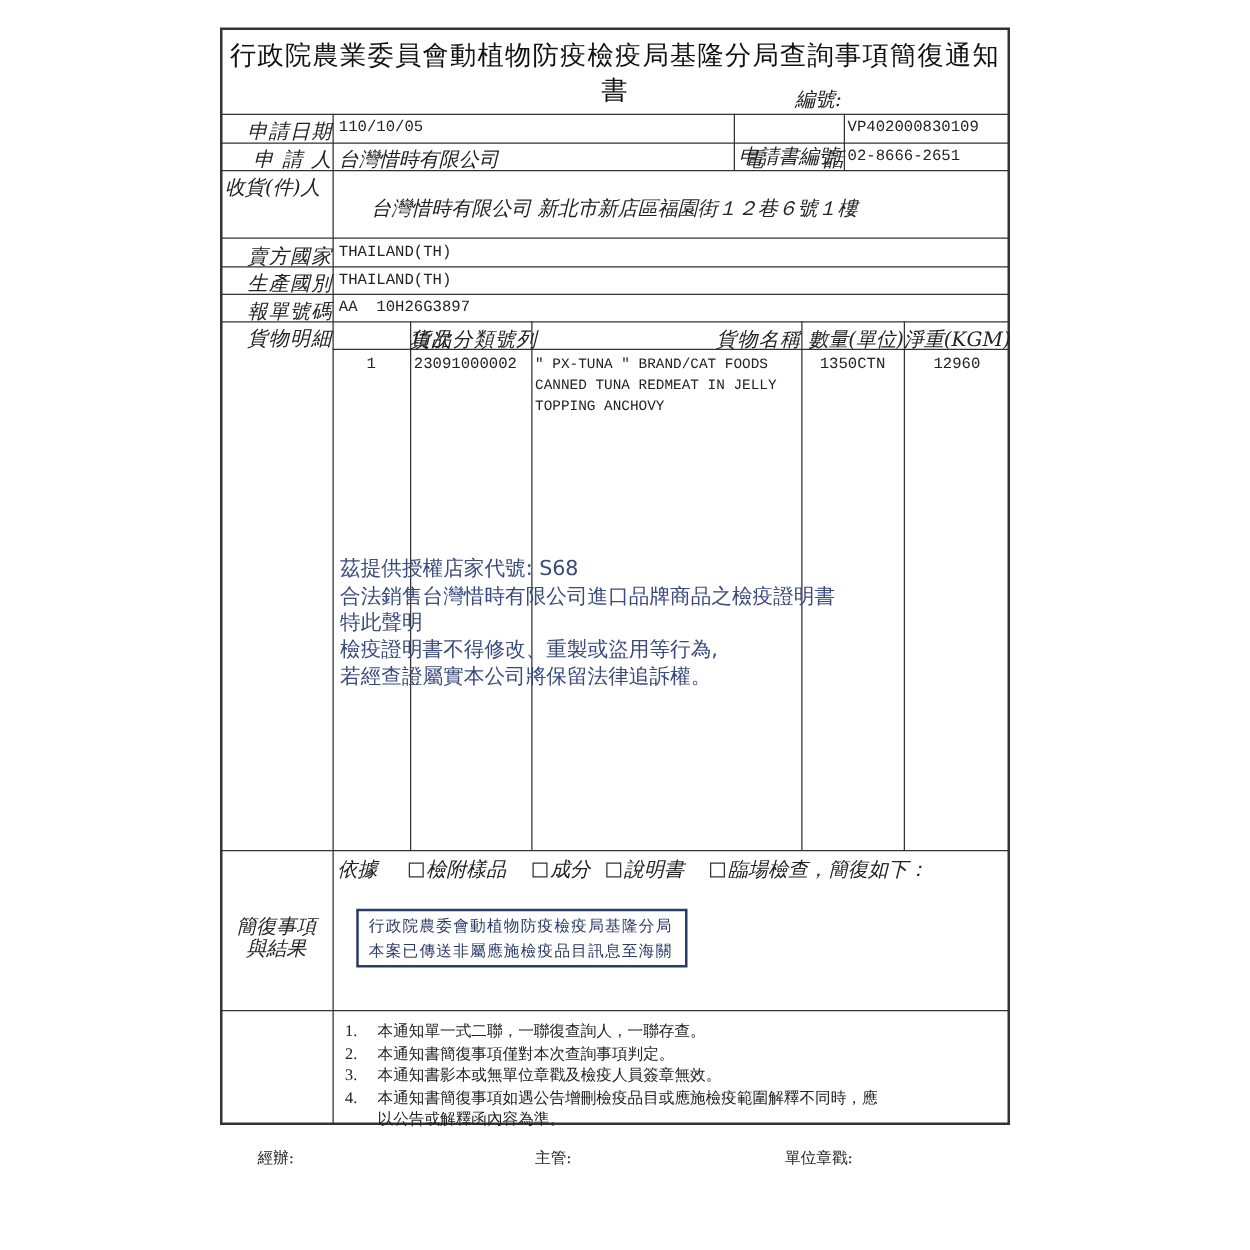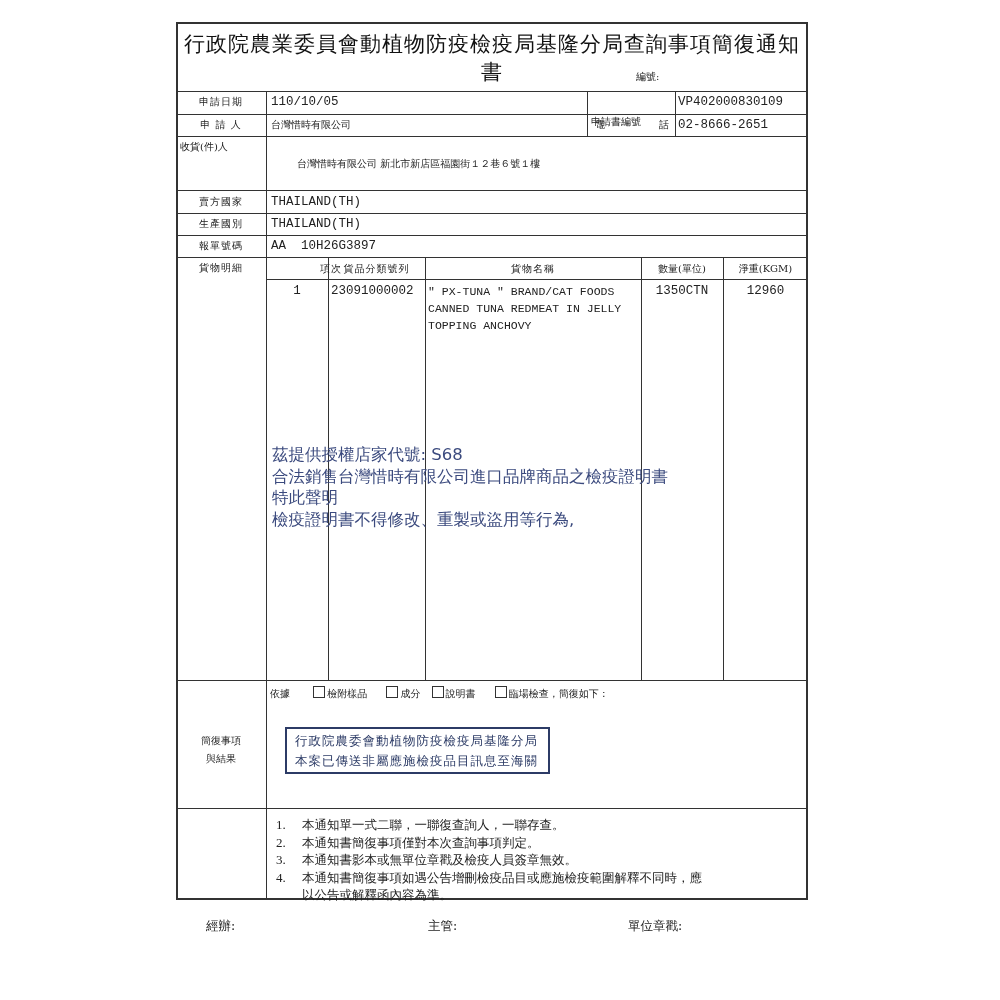--- a/index.html
+++ b/index.html
@@ -5,22 +5,22 @@
     html, body { margin: 0; padding: 0; }
     body {
       width: 1000px; height: 1000px; background: #ffffff; position: relative; overflow: hidden;
       font-family: "DejaVu Serif", "Liberation Serif", serif; color: #222;
     }
     .abs { position: absolute; }
     .line-h { position: absolute; height: 0; border-top: 1.5px solid #333; }
     .line-v { position: absolute; width: 0; border-left: 1.5px solid #333; }
     .frame { position: absolute; left: 176px; top: 22px; width: 632px; height: 878px; border: 2px solid #333; box-sizing: border-box; }
     .title { position: absolute; left: 176px; top: 30px; width: 632px; text-align: center; font-size: 21px; letter-spacing: 1px; color: #111; }
-    .small { font-size: 10px; white-space: nowrap; }
-    .lbl { text-align: center; letter-spacing: 1px; }
+    .small { font-size: 16px; white-space: nowrap; font-style: italic; }
+    .lbl { text-align: right; letter-spacing: 1px; }
     .mono { font-family: "Liberation Mono", "DejaVu Sans Mono", monospace; font-size: 12.5px; white-space: nowrap; }
     .goods-name { font-family: "Liberation Mono", "DejaVu Sans Mono", monospace; font-size: 11.5px; line-height: 17px; }
     .watermark { position: absolute; left: 272px; top: 444px; font-family: "DejaVu Sans", "Liberation Sans", sans-serif; font-size: 16.5px; line-height: 21.5px; color: #3b4a7e; white-space: nowrap; }
     .stamp { position: absolute; left: 285px; top: 727px; width: 265px; height: 47px; border: 2px solid #2c3b66; color: #2c3b66; font-size: 12.5px; line-height: 20px; padding: 2px 0 0 8px; box-sizing: border-box; letter-spacing: 1px; }
     .cb { display: inline-block; width: 10px; height: 10px; border: 1px solid #333; vertical-align: -1px; margin-right: 2px; }
     .basis span.item { margin-right: 16px; }
     .notes { position: absolute; left: 276px; top: 816px; font-size: 12.5px; line-height: 17.5px; }
     .notes .row { display: flex; }
     .notes .num { width: 26px; font-family: "Liberation Serif", serif; font-size: 13px; }
     .sig { position: absolute; top: 918px; font-size: 12.5px; }
@@ -90,20 +90,21 @@
   <div>TOPPING ANCHOVY</div>
 </div>
 <div class="abs mono" style="left:641px; top:284px; width:82px; text-align:center;">1350CTN</div>
 <div class="abs mono" style="left:723px; top:284px; width:85px; text-align:center;">12960</div>
 
 <div class="watermark">
   <div>茲提供授權店家代號: S68</div>
   <div>合法銷售台灣惜時有限公司進口品牌商品之檢疫證明書</div>
   <div>特此聲明</div>
   <div>檢疫證明書不得修改、重製或盜用等行為,</div>
+  <div>若經查證屬實本公司將保留法律追訴權。</div>
 </div>
 
 <div class="abs small" style="left:176px; top:732px; width:90px; text-align:center; line-height:18px;">
   <div>簡復事項</div>
   <div>與結果</div>
 </div>
 
 <div class="abs small basis" style="left:270px; top:686px;">
   <span style="margin-right:20px;">依據</span>
   <span class="item"><span class="cb"></span><span>檢附樣品</span></span>

